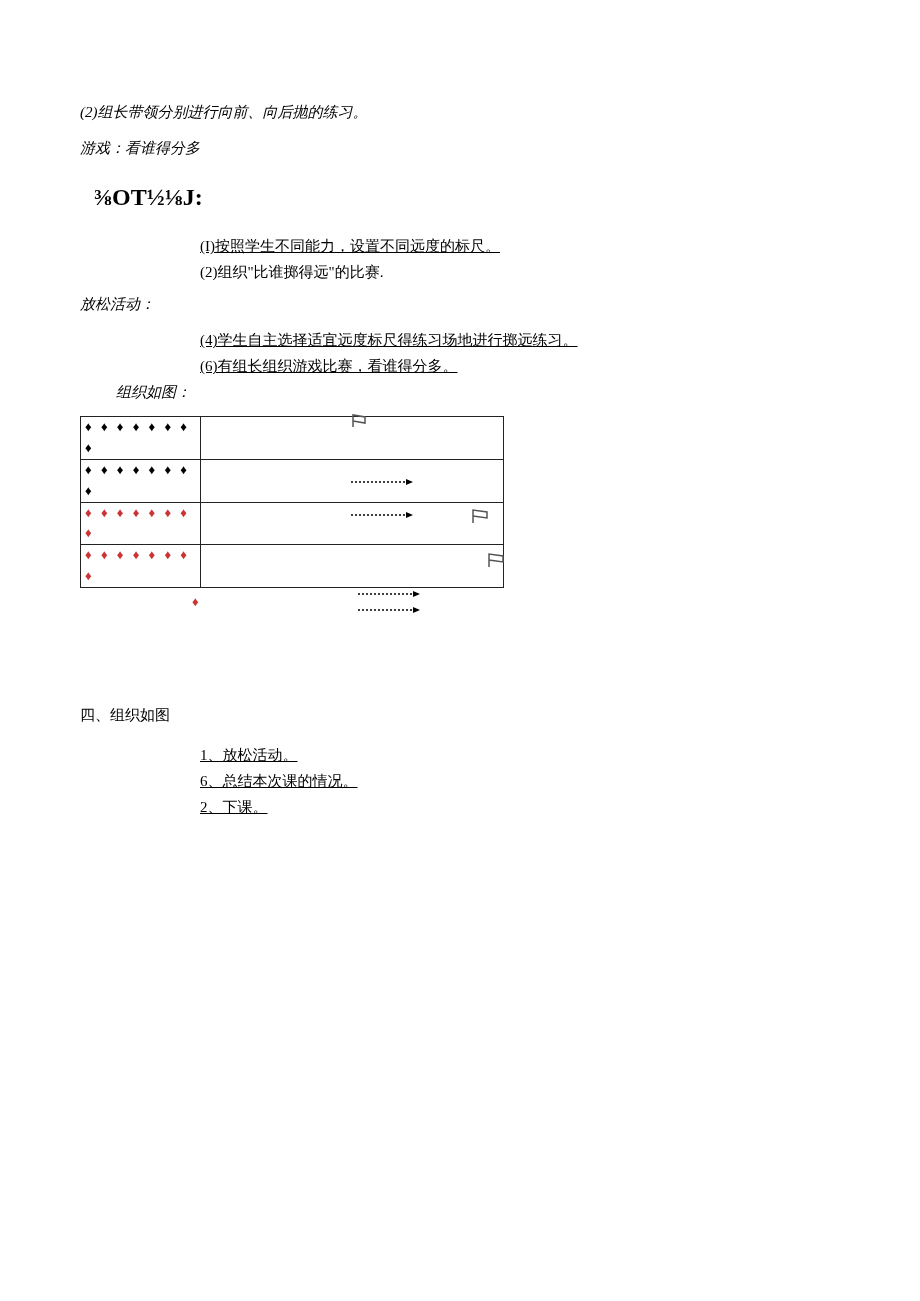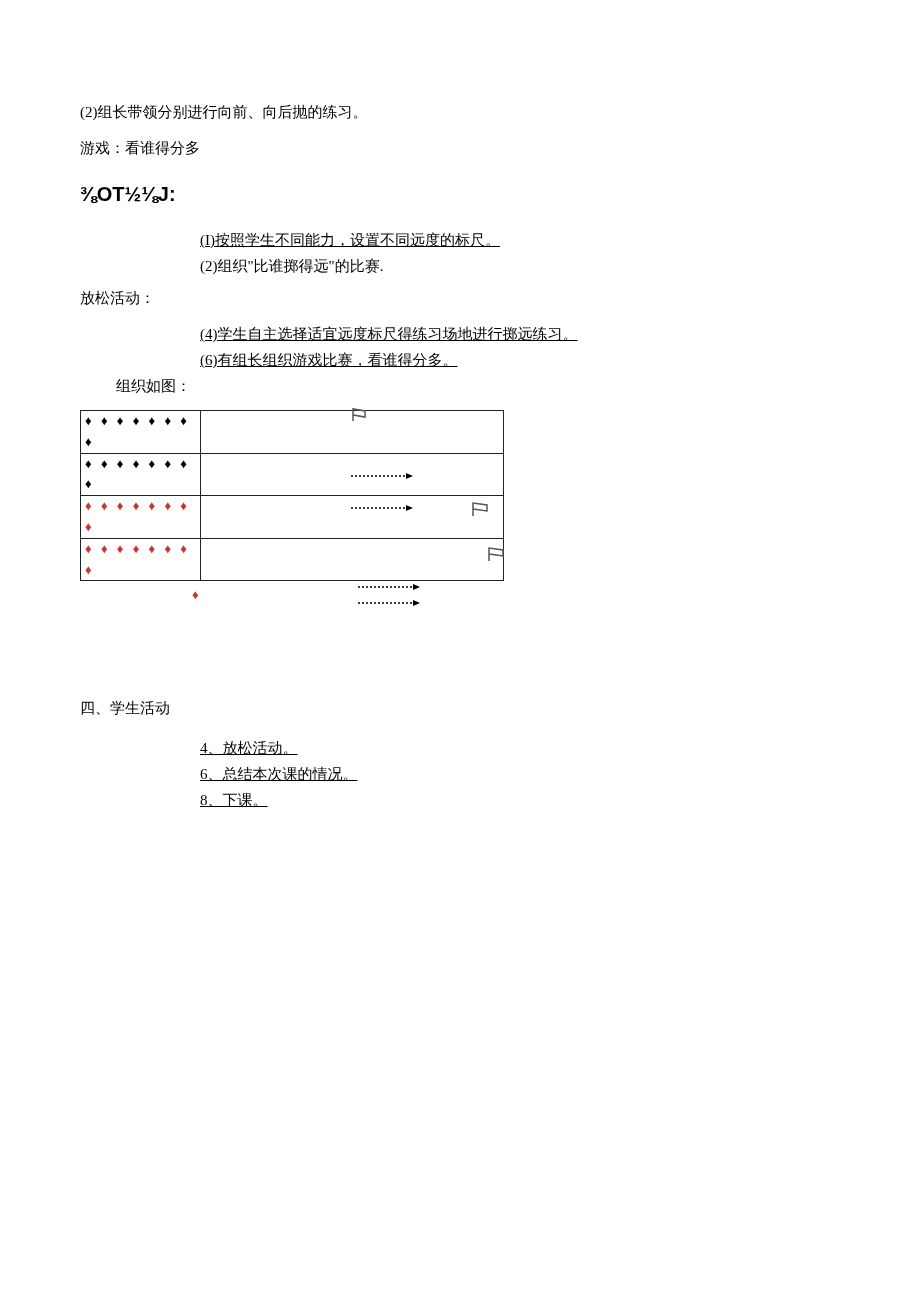--- a/index.html
+++ b/index.html
@@ -12,26 +12,27 @@
       height: 1301px;
       background: #ffffff;
       font-family: "SimSun", "宋体", serif;
       font-size: 15px;
       color: #000000;
       padding: 100px 80px 0 80px;
       line-height: 1.6;
     }
     .line {
       margin-bottom: 12px;
+      font-style: italic;
     }
     .special-heading {
-      font-family: Liberation Sans, sans-serif;
+      font-family: Liberation Serif, serif;
       font-weight: bold;
-      font-size: 20px;
-      margin: 18px 0;
+      font-size: 24px;
+      margin: 18px 14px;
     }
     .indent {
       padding-left: 120px;
     }
     .tight {
       margin-bottom: 2px;
       text-decoration: underline;
     }
     .section-title {
       margin-top: 70px;
@@ -160,16 +161,16 @@
       <line x1="0" y1="4" x2="55" y2="4" stroke="#000" stroke-width="1.5" stroke-dasharray="2,2"></line>
       <polygon points="55,1 62,4 55,7" fill="#000"></polygon>
     </svg>
     <svg class="arrow-svg" style="left:278px; top:18px;" width="65" height="8">
       <line x1="0" y1="4" x2="55" y2="4" stroke="#000" stroke-width="1.5" stroke-dasharray="2,2"></line>
       <polygon points="55,1 62,4 55,7" fill="#000"></polygon>
     </svg>
   </div>
 </div>
 
-<div class="section-title">四、学生活动</div>
-<div class="indent tight">4、放松活动。</div>
+<div class="section-title">四、组织如图</div>
+<div class="indent tight">1、放松活动。</div>
 <div class="indent tight">6、总结本次课的情况。</div>
-<div class="indent tight">8、下课。</div>
+<div class="indent tight">2、下课。</div>
 
 </body></html>

